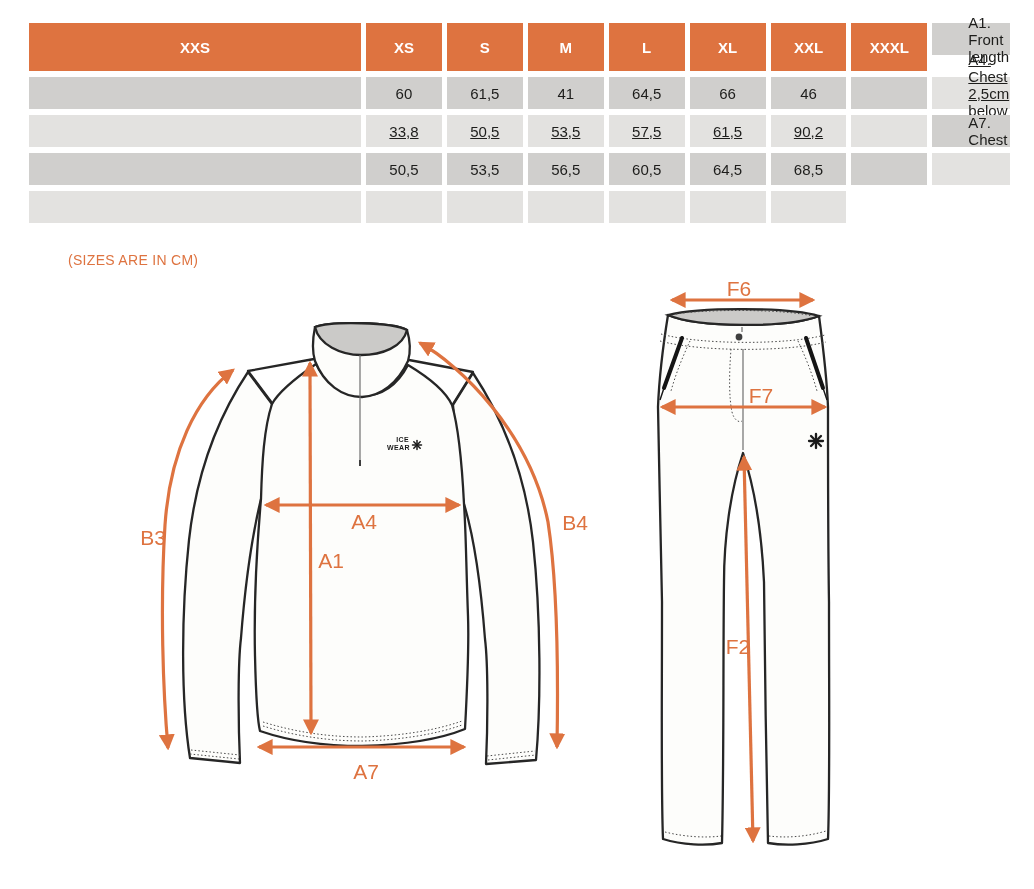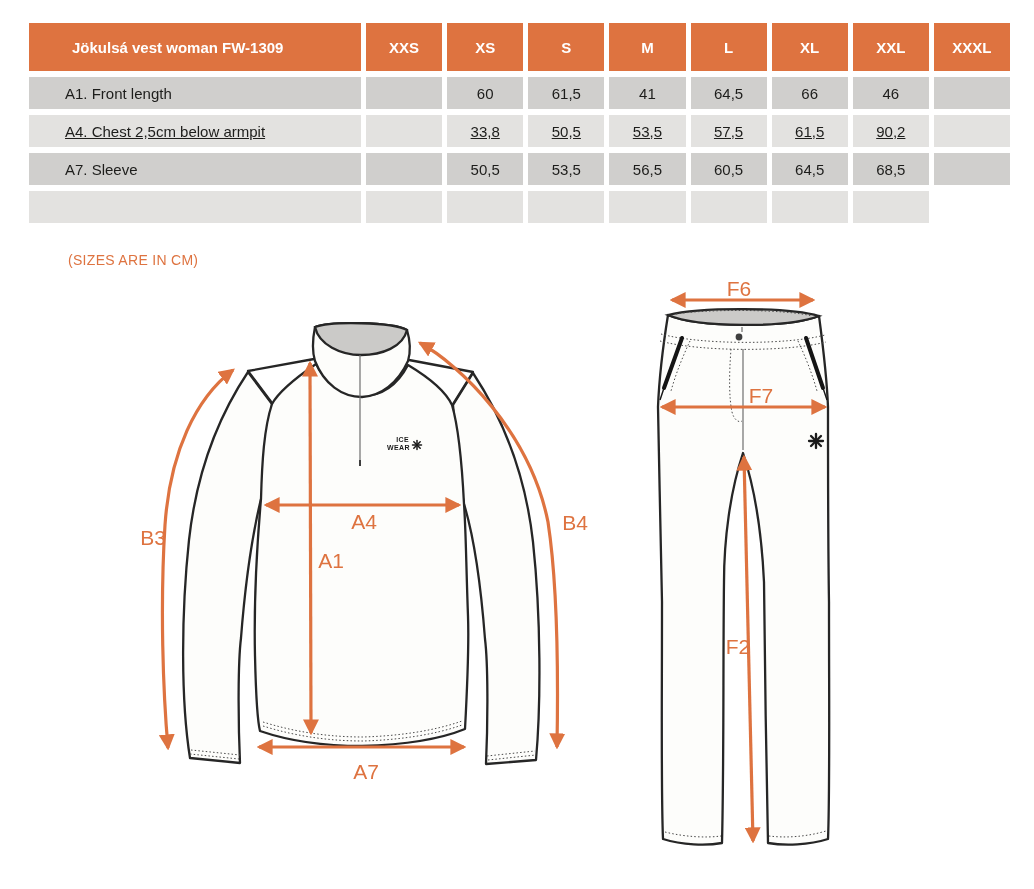--- a/index.html
+++ b/index.html
@@ -44,21 +44,20 @@
   .dim{fill:var(--accent);font-family:"Liberation Sans",sans-serif;
     font-size:21px;text-anchor:middle;}
   .logo-txt{fill:#1b1b1b;font-family:"Liberation Sans",sans-serif;
     font-weight:700;font-size:7px;letter-spacing:.4px;text-anchor:end;}
   .sf{stroke:#1b1b1b;stroke-width:1.5;stroke-linecap:round;}
 </style>
 </head>
 <body>
 
 <div class="size-table">
-  <div class="cell hdr first">Jökulsá vest woman FW-1309</div>
   <div class="cell hdr">XXS</div>
   <div class="cell hdr">XS</div>
   <div class="cell hdr">S</div>
   <div class="cell hdr">M</div>
   <div class="cell hdr">L</div>
   <div class="cell hdr">XL</div>
   <div class="cell hdr">XXL</div>
   <div class="cell hdr">XXXL</div>
 
   <div class="cell dc lbl r0">A1. Front length</div>
@@ -74,21 +73,21 @@
   <div class="cell dc lbl r1">A4. Chest 2,5cm below armpit</div>
   <div class="cell dc r1"></div>
   <div class="cell dc r1">33,8</div>
   <div class="cell dc r1">50,5</div>
   <div class="cell dc r1">53,5</div>
   <div class="cell dc r1">57,5</div>
   <div class="cell dc r1">61,5</div>
   <div class="cell dc r1">90,2</div>
   <div class="cell dc r1"></div>
 
-  <div class="cell dc lbl r2">A7. Sleeve</div>
+  <div class="cell dc lbl r2">A7. Chest</div>
   <div class="cell dc r2"></div>
   <div class="cell dc r2">50,5</div>
   <div class="cell dc r2">53,5</div>
   <div class="cell dc r2">56,5</div>
   <div class="cell dc r2">60,5</div>
   <div class="cell dc r2">64,5</div>
   <div class="cell dc r2">68,5</div>
   <div class="cell dc r2"></div>
 
   <div class="cell dc r3"></div>

